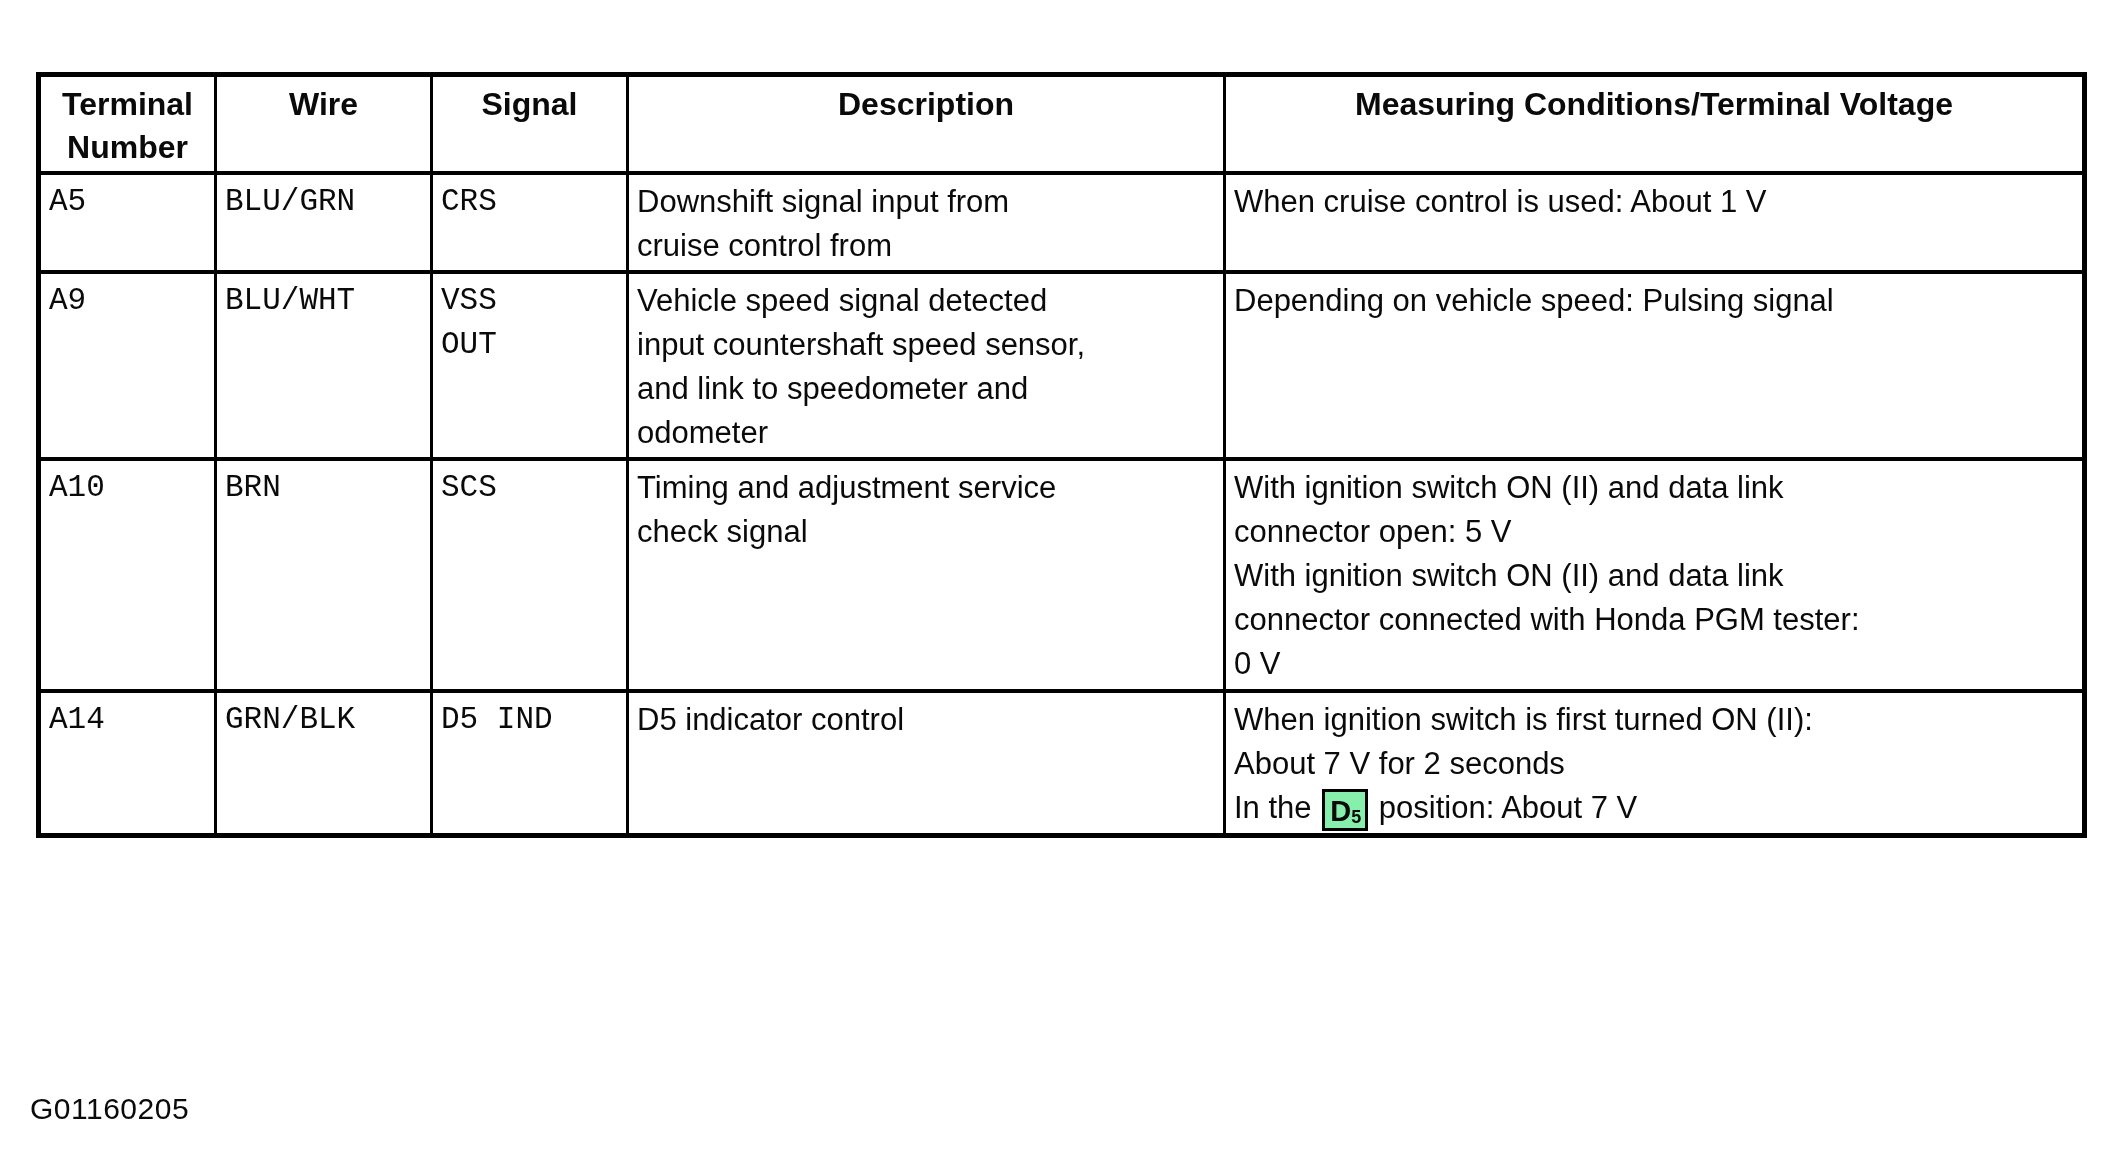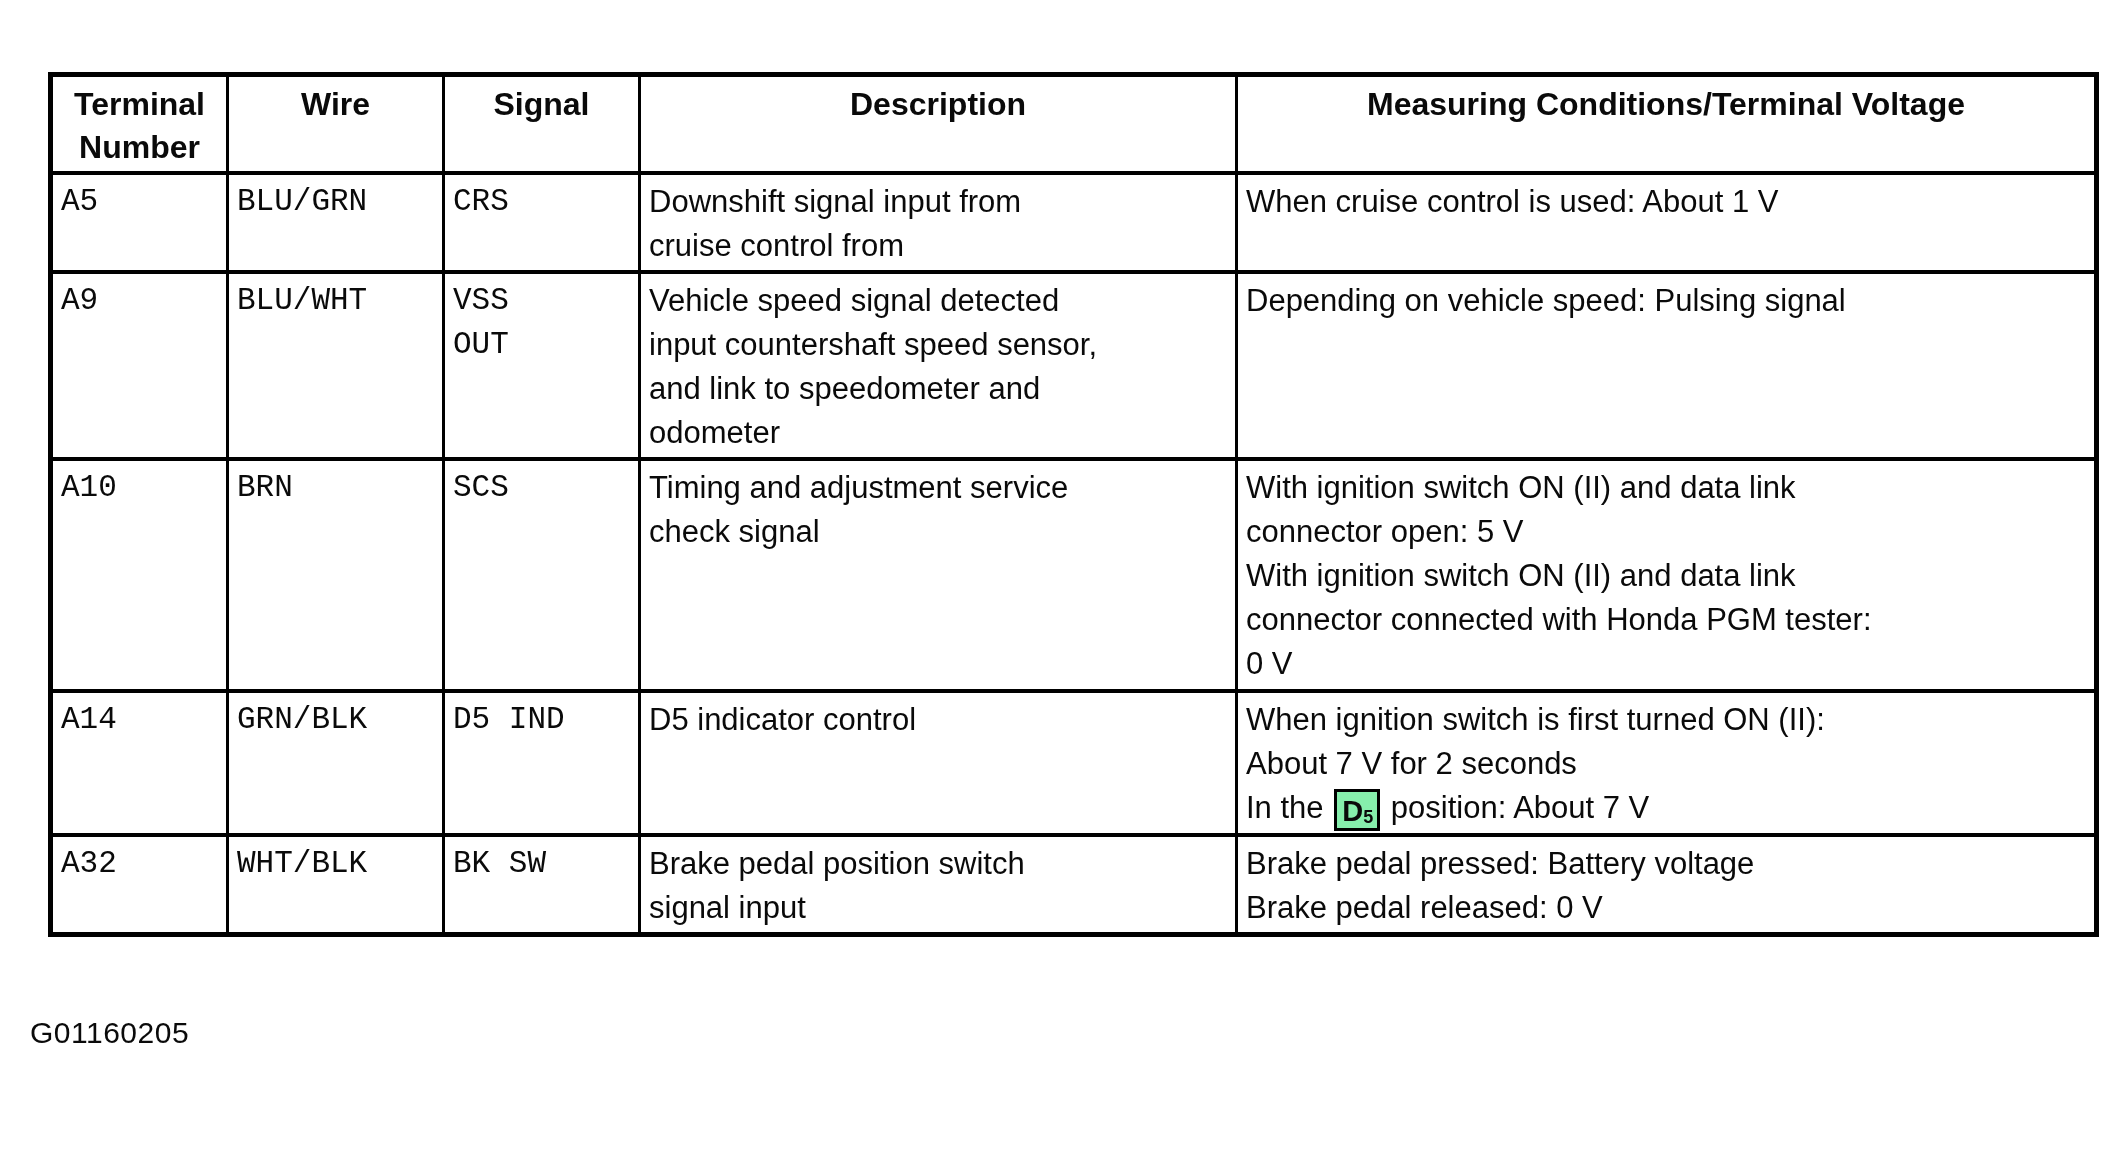--- a/index.html
+++ b/index.html
@@ -5,21 +5,21 @@
   * { box-sizing: border-box; }
   html, body {
     margin: 0; padding: 0;
     width: 2124px; height: 1162px;
     background: #ffffff;
     color: #0a0a0a;
     font-family: "Liberation Sans", sans-serif;
   }
   .page { position: relative; width: 2124px; height: 1162px; background: #ffffff; overflow: hidden; }
 
-  .tbl-wrap { position: absolute; left: 48px; top: 72px; }
+  .tbl-wrap { position: absolute; left: 36px; top: 72px; }
   table.spec {
     border-collapse: collapse;
     table-layout: fixed;
     width: 2046px;
     border: 5px solid #000;
   }
   table.spec th, table.spec td {
     border: 3px solid #000;
     border-top-width: 4px;
     border-bottom-width: 4px;
@@ -58,21 +58,21 @@
     margin: 0 2px;
     vertical-align: -3px;
     background: #86efac;
   }
   .d5-box .d5-main { font-size: 29px; }
   .d5-box .d5-sub  { font-size: 18px; vertical-align: -2px; }
 
   .footer-code {
     position: absolute;
     left: 30px;
-    top: 1016px;
+    top: 1092px;
     font-size: 30px;
     letter-spacing: 0.5px;
     color: #0a0a0a;
   }
 </style>
 </head>
 <body>
 
 <div class="page">
 
@@ -164,35 +164,20 @@
           <div class="line">About 7 V for 2 seconds</div>
           <div class="line">
             <span>In the</span>
             <span class="d5-box"><span class="d5-main">D</span><span class="d5-sub">5</span></span>
             <span>position: About 7 V</span>
           </div>
         </td>
       </tr>
 
 
-      <tr class="h-a32">
-        <td class="c">A32</td>
-        <td class="c">WHT/BLK</td>
-        <td class="c">
-          <div class="line">BK SW</div>
-        </td>
-        <td class="l">
-          <div class="line">Brake pedal position switch</div>
-          <div class="line">signal input</div>
-        </td>
-        <td class="l">
-          <div class="line">Brake pedal pressed: Battery voltage</div>
-          <div class="line">Brake pedal released: 0 V</div>
-        </td>
-      </tr>
 
     </tbody>
       </table>
   </div>
 
   <div class="footer-code">G01160205</div>
 
 </div>
 
 </body></html>

